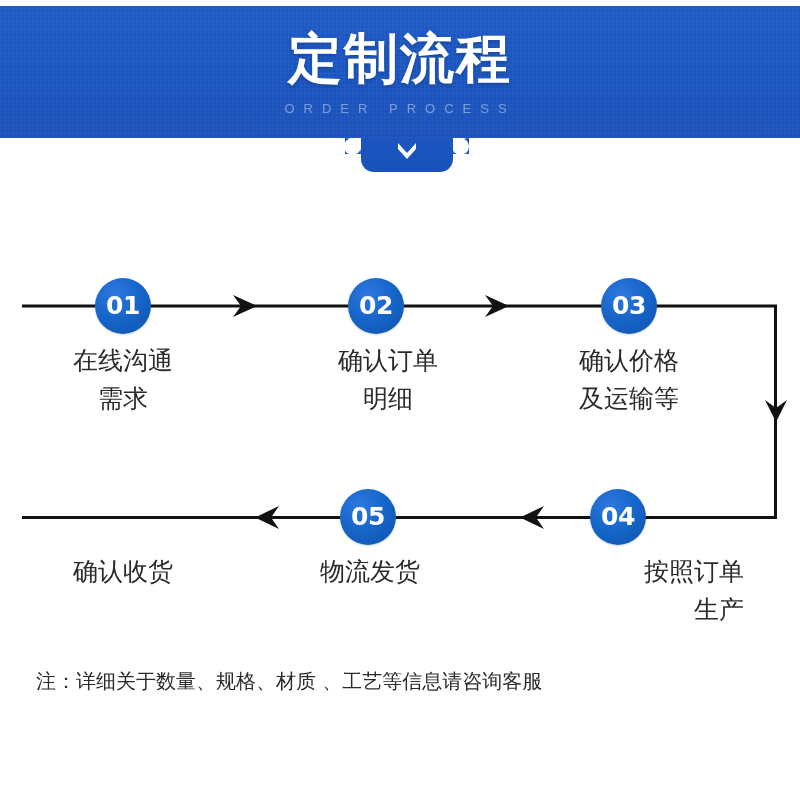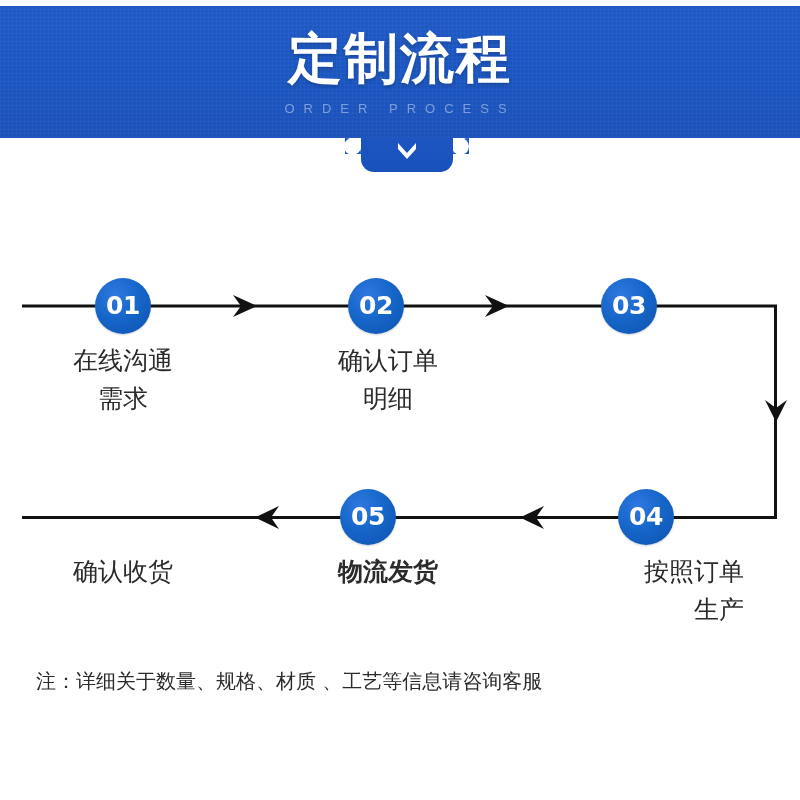--- a/index.html
+++ b/index.html
@@ -214,33 +214,37 @@
     <span class="node-num">02</span>
   </div>
   <div class="node-label" style="left:273px; top:170px;">
     <div>确认订单</div>
     <div>明细</div>
   </div>
 
   <div class="node" style="left:601px; top:106px;">
     <span class="node-num">03</span>
   </div>
-
-  <div class="node" style="left:618px; top:317px;text-decoration:underline;">
+  <div class="node-label" style="left:514px; top:170px;">
+    <div>确认价格</div>
+    <div>及运输等</div>
+  </div>
+
+  <div class="node" style="left:590px; top:317px;text-decoration:underline;">
     <span class="node-num">04</span>
   </div>
   <div class="node-label" style="left:514px; top:381px;text-align:right;">
     <div>按照订单</div>
     <div>生产</div>
   </div>
 
   <div class="node" style="left:340px; top:317px;">
     <span class="node-num">05</span>
   </div>
-  <div class="node-label" style="left:273px; top:381px;font-weight:bold;">
+  <div class="node-label" style="left:255px; top:381px;">
     <div>物流发货</div>
     <div></div>
   </div>
 
   <div class="node-label" style="left:8px; top:381px;">
     <div>确认收货</div>
     <div></div>
   </div>
 
 </div>

